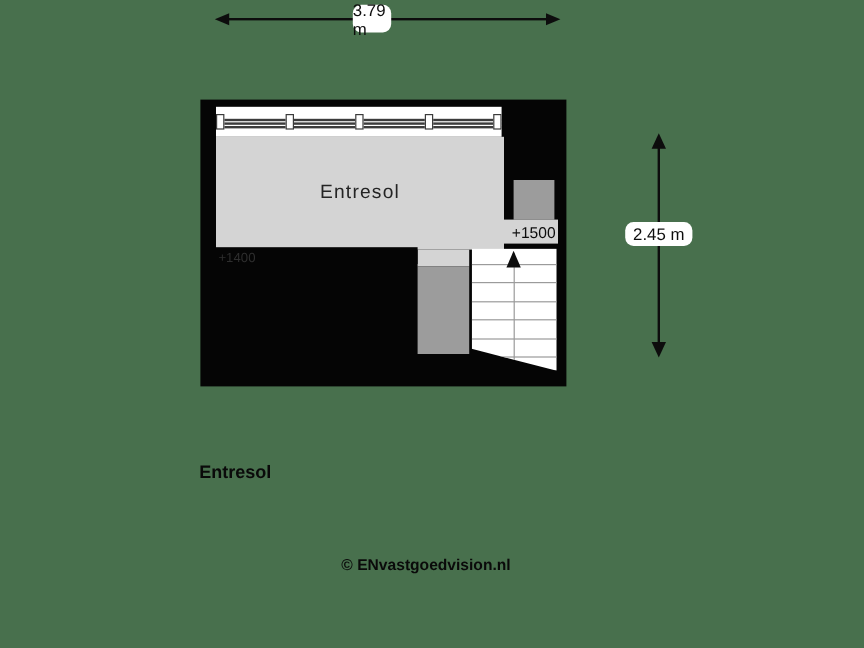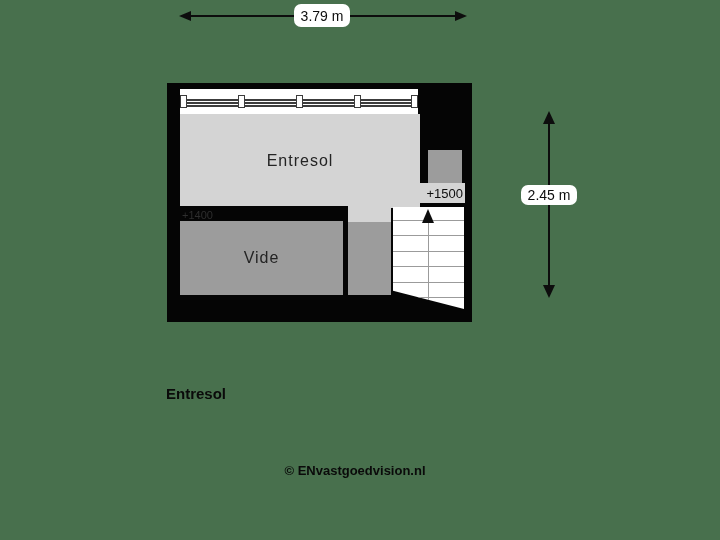--- a/index.html
+++ b/index.html
@@ -8,21 +8,21 @@
 
   
   .dim-line-h{position:absolute;left:188px;top:15px;width:270px;height:2px;background:#0d0d0d;}
   .arr{position:absolute;width:0;height:0;}
   .arr-left{left:179px;top:11px;border-top:5px solid transparent;border-bottom:5px solid transparent;border-right:12px solid #0d0d0d;}
   .arr-right{left:455px;top:11px;border-top:5px solid transparent;border-bottom:5px solid transparent;border-left:12px solid #0d0d0d;}
   .dim-line-v{position:absolute;left:548px;top:121px;width:2px;height:168px;background:#0d0d0d;}
   .arr-up{left:543px;top:111px;border-left:6px solid transparent;border-right:6px solid transparent;border-bottom:13px solid #0d0d0d;}
   .arr-down{left:543px;top:285px;border-left:6px solid transparent;border-right:6px solid transparent;border-top:13px solid #0d0d0d;}
   .pill{position:absolute;background:#ffffff;border-radius:7px;color:#0d0d0d;font-size:14px;display:flex;align-items:center;justify-content:center;z-index:5;}
-  .pill-w{left:294px;top:4px;width:56px;height:23px;}
+  .pill-w{left:294px;top:4px;width:32px;height:23px;}
   .pill-h{left:521px;top:185px;width:56px;height:20px;}
 
   
   .plan{position:absolute;left:167px;top:83px;width:305px;height:239px;background:#050505;}
   .win-band{position:absolute;left:13px;top:6px;width:238px;height:25px;background:#ffffff;}
   .glaze{position:absolute;left:0;width:100%;height:1.5px;background:#3c3c3c;}
   .mull{position:absolute;top:6px;width:7px;height:13px;background:#ffffff;border:1px solid #3c3c3c;box-sizing:border-box;}
   .room-entresol{position:absolute;left:13px;top:31px;width:240px;height:94px;background:#d4d4d4;display:flex;align-items:center;justify-content:center;}
   .room-entresol span{font-size:16px;color:#242424;letter-spacing:1px;}
   .ext-light{position:absolute;left:181px;top:125px;width:43px;height:14px;background:#d4d4d4;}
@@ -82,23 +82,20 @@
     <div class="ext-light"></div>
 
     <div class="landing"></div>
 
     <div class="strip1500">
       <span>+1500</span>
     </div>
 
     <div class="vide-topwall"></div>
     <div class="lbl1800">+1400</div>
-    <div class="room-vide">
-      <span>Vide</span>
-    </div>
     <div class="strip-mid"></div>
 
     <div class="stairs">
       <div class="tread" style="top:13px;"></div>
       <div class="tread" style="top:28px;"></div>
       <div class="tread" style="top:44px;"></div>
       <div class="tread" style="top:59px;"></div>
       <div class="tread" style="top:75px;"></div>
       <div class="tread" style="top:90px;"></div>
       <div class="rail"></div>

